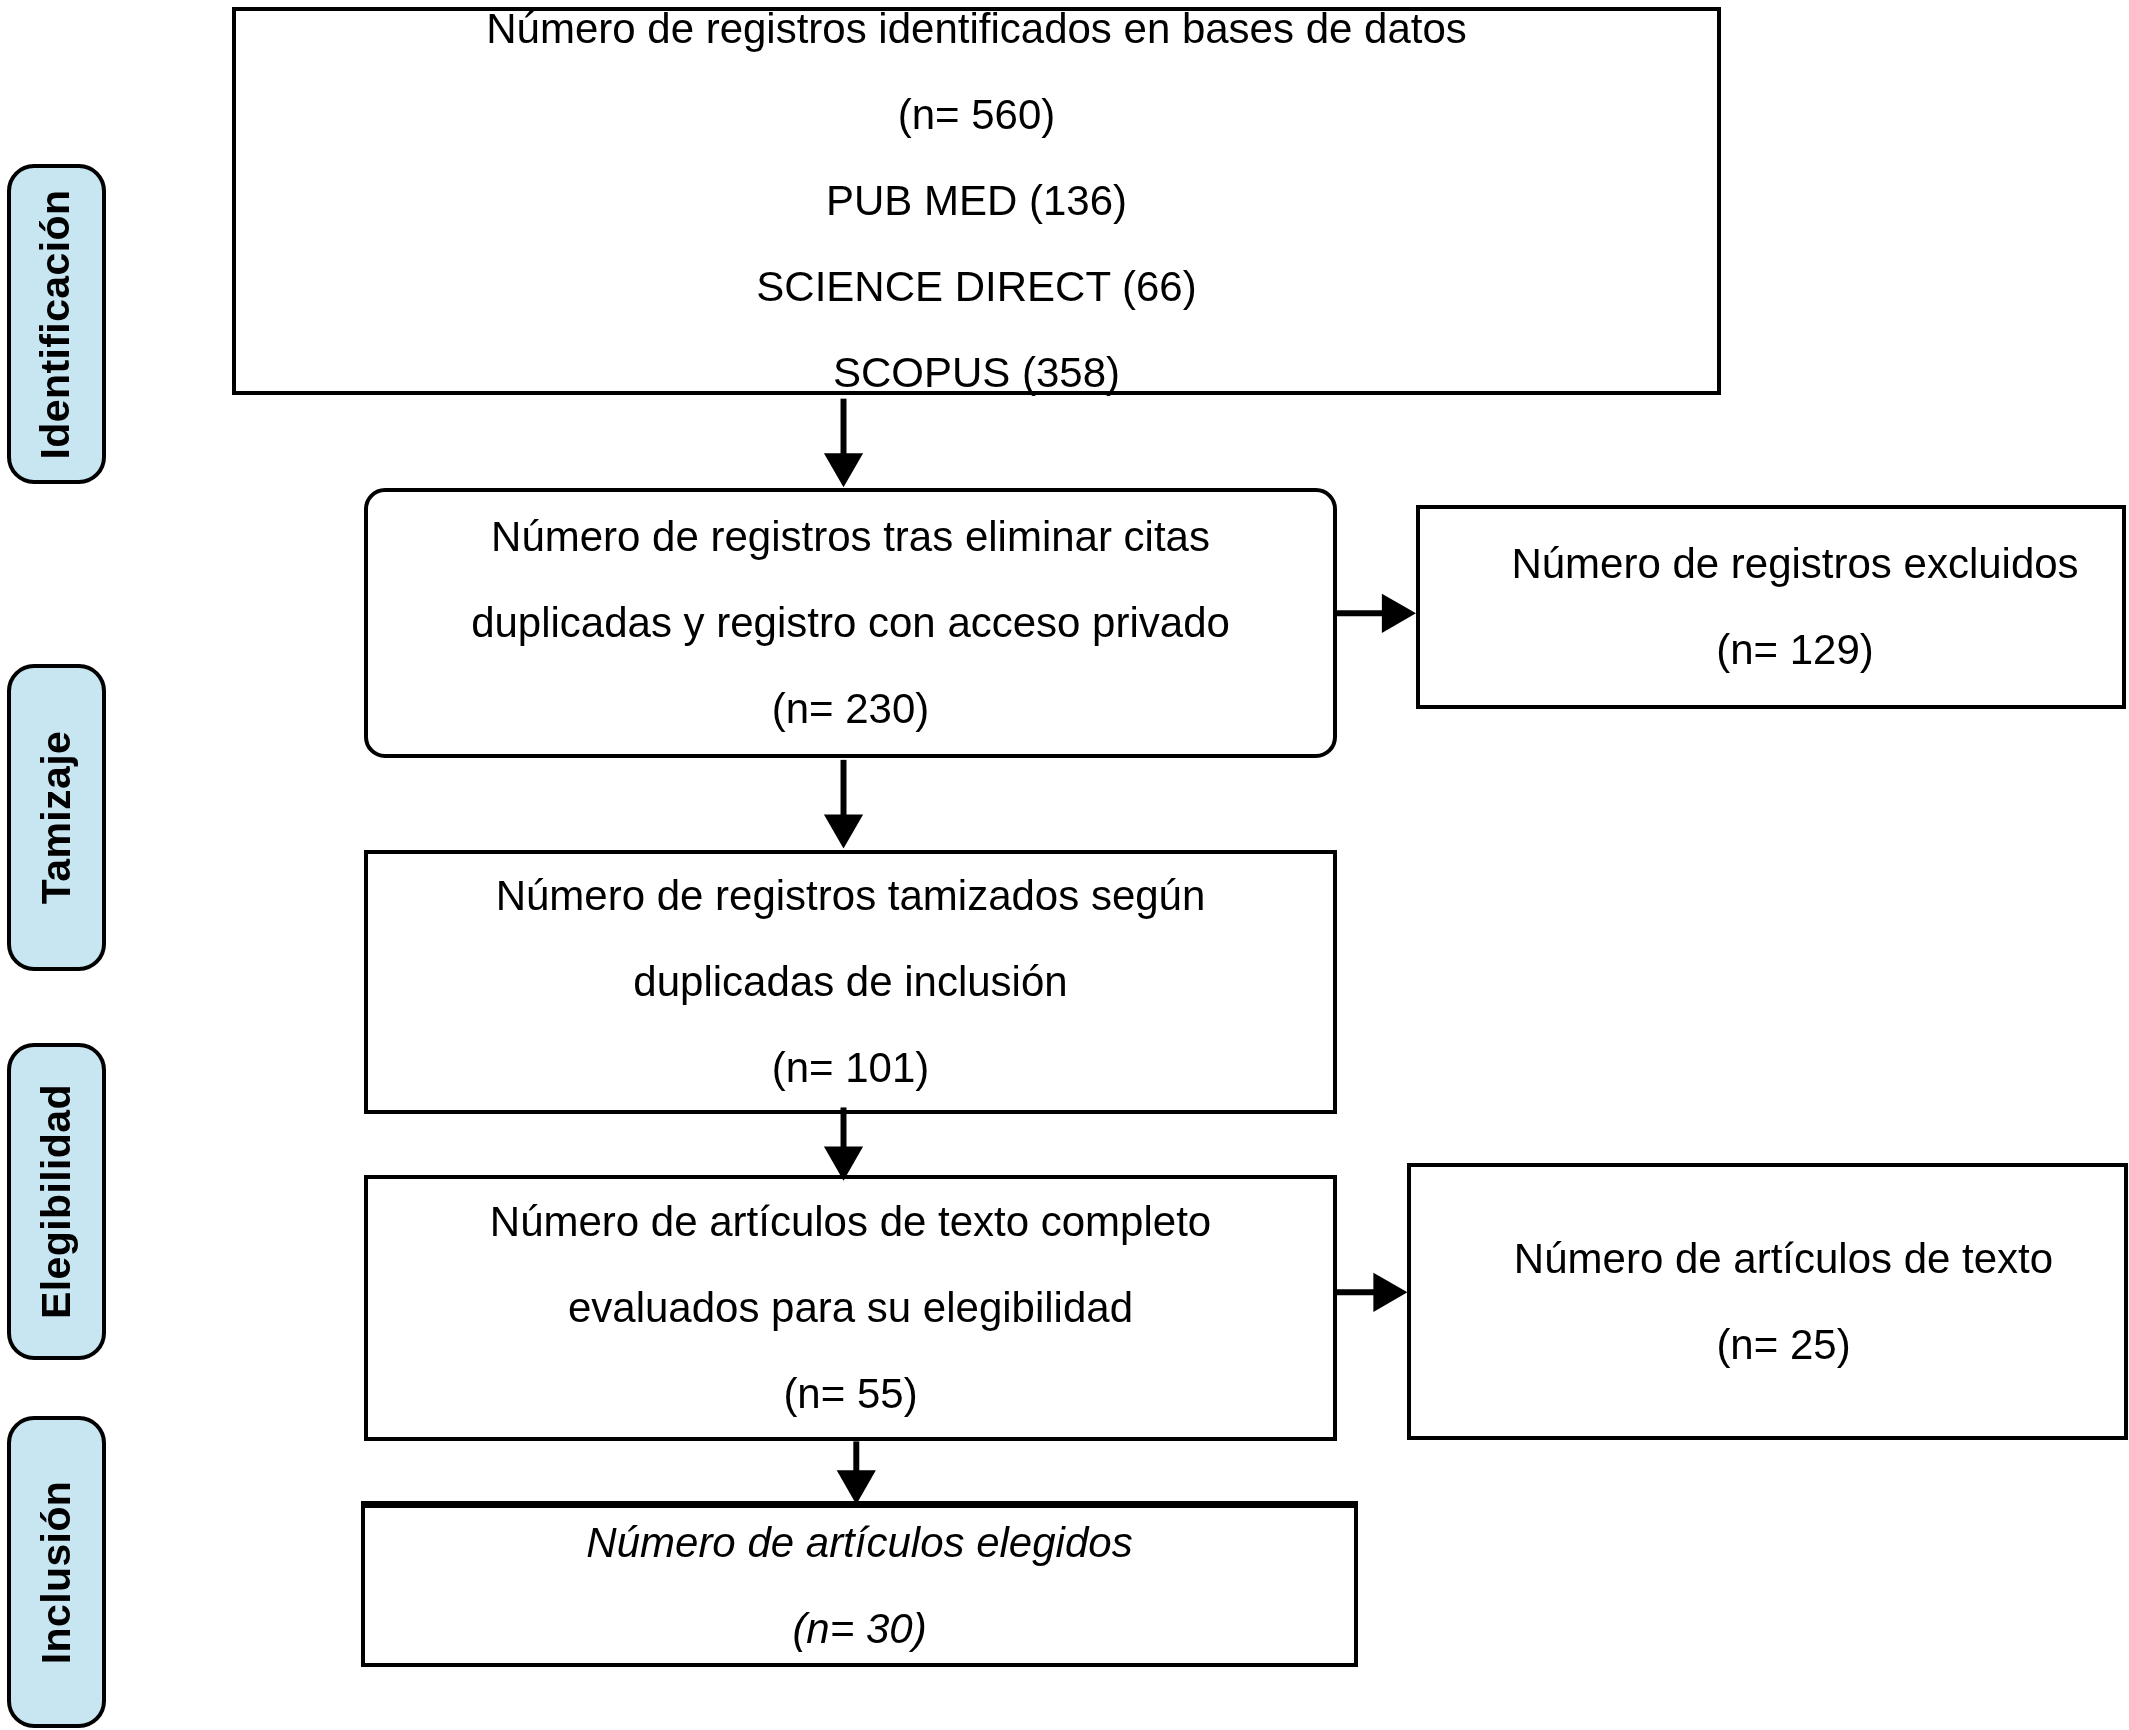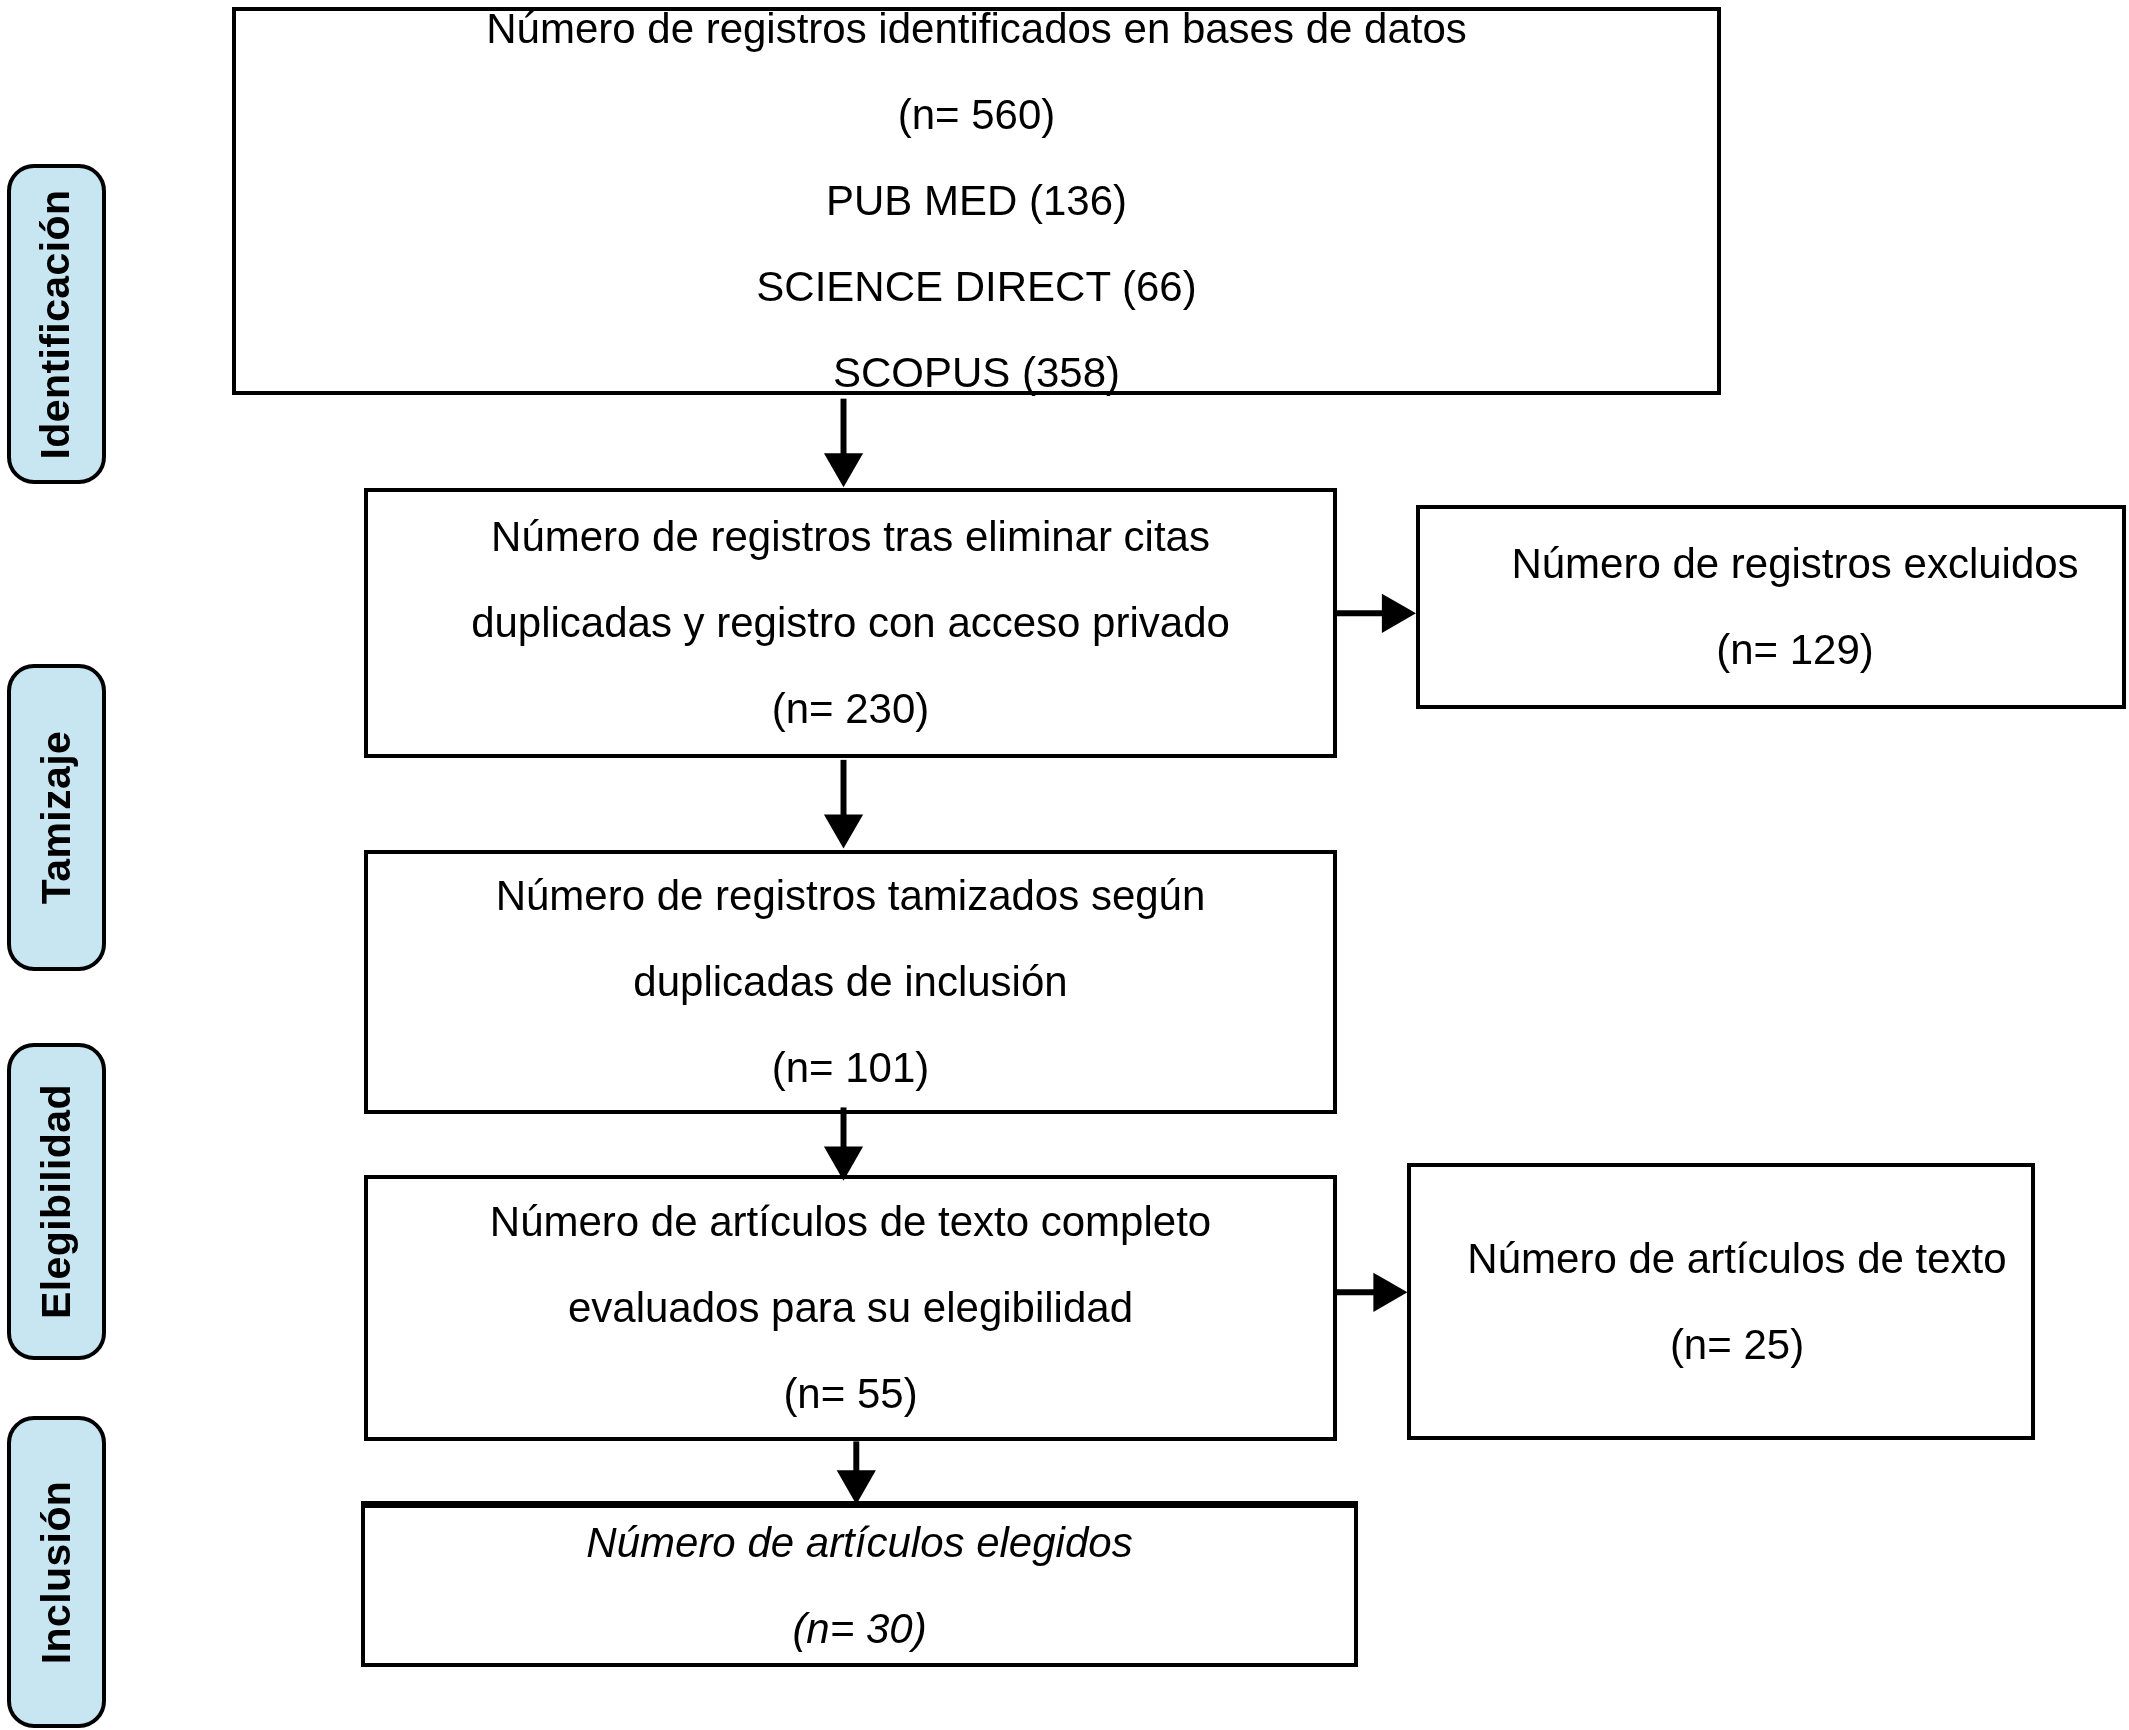--- a/index.html
+++ b/index.html
@@ -27,25 +27,25 @@
     flex-direction:column;
     justify-content:center;
     align-items:center;
     text-align:center;
     font-size:42px;
     line-height:66px;
     white-space:nowrap;
     gap:20px;
   }
   #box-identified   {left:232px;  top:6.8px;    width:1489px; height:388px;}
-  #box-dedup        {left:364px;  top:488px;  width:973px; height:270px;}
+  #box-dedup        {left:364px;  top:488px;  width:973px; height:270px;border-radius:21px;}
   #box-excl-records {left:1416px; top:505px;  width:710px;  height:204px;padding-left:48px;}
   #box-screened     {left:364px;  top:850px;  width:973px; height:264px;}
   #box-fulltext     {left:364px;  top:1175px; width:973px; height:266px;}
-  #box-excl-fulltext{left:1407px; top:1163px; width:628px;  height:277px;padding-left:32px;}
+  #box-excl-fulltext{left:1407px; top:1163px; width:721px;  height:277px;padding-left:32px;}
   #box-included     {left:361px;  top:1501px; width:997px; height:166px; border-top-width:7.7px;font-style:italic;}
   
   .stage{
     position:absolute;
     left:6.8px;
     width:99px;
     box-sizing:border-box;
     background:var(--stage-fill);
     border:4.3px solid var(--line-color);
     border-radius:27px;

